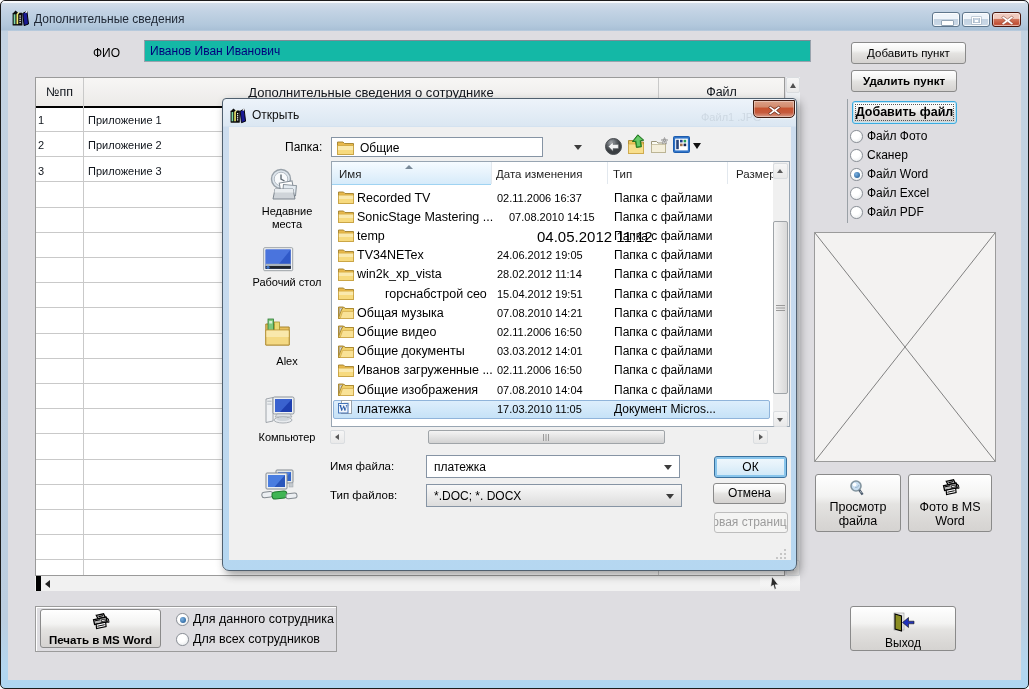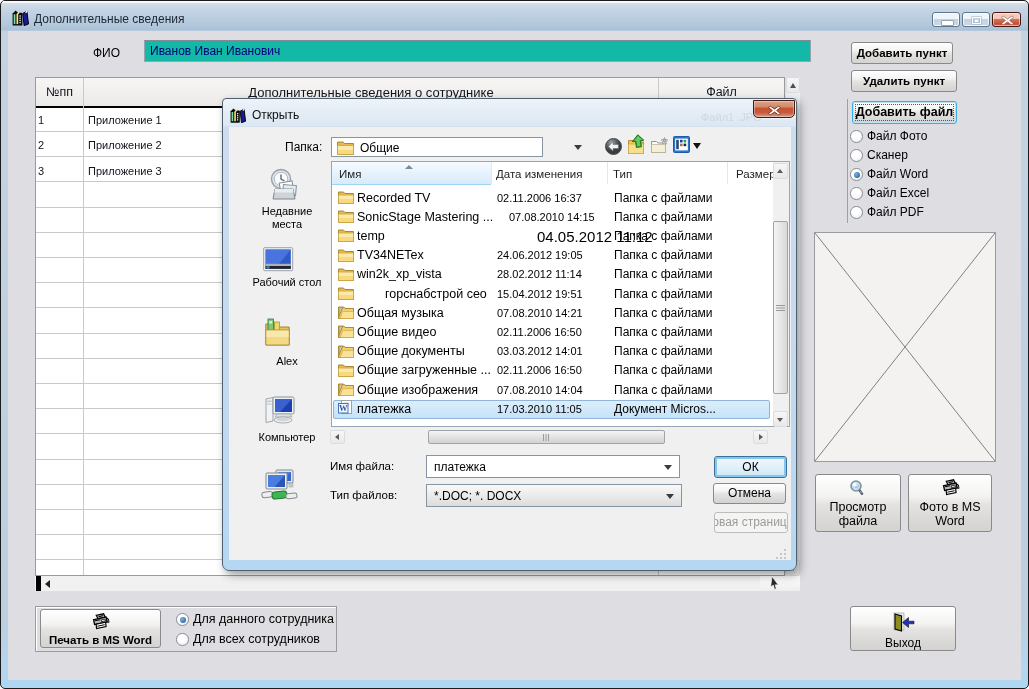--- a/index.html
+++ b/index.html
@@ -114,21 +114,21 @@
 <div class="scrbtn" style="left:786px;top:560px;width:14px;height:16px;"></div>
 <div class="arr" style="left:790px;top:566px;border-left:3.5px solid transparent;border-right:3.5px solid transparent;border-top:5px solid #505050;"></div>
 <div class="sbtrack" style="left:35px;top:576px;width:750px;height:15px;"></div>
 <div class="abs" style="left:36px;top:576px;width:5px;height:15px;background:#000;"></div>
 <div class="arr" style="left:45px;top:580px;border-top:4px solid transparent;border-bottom:4px solid transparent;border-right:5px solid #222;"></div>
 <div class="abs" style="left:760px;top:576px;width:40px;height:15px;background:linear-gradient(#fdfdfd,#eeeeee);"></div>
 <svg class="abs" style="left:770px;top:577px" width="10" height="14" viewBox="0 0 10 14">
  <path d="M1 0 L1 10.5 L3.6 8.4 L5.2 12.4 L7 11.6 L5.4 7.8 L8.6 7.6 Z" fill="#2a2a2a" stroke="#fff" stroke-width="0.7" transform="rotate(8 5 7)"></path>
 </svg>
 
-<div class="btn" style="left:851px;top:42px;width:102px;height:22px;font-size:11.5px;font-weight:bold;line-height:20px;">Добавить пункт</div>
+<div class="btn" style="left:851px;top:42px;width:115px;height:22px;font-size:11.5px;font-weight:normal;line-height:20px;">Добавить пункт</div>
 <div class="btn" style="left:851px;top:70px;width:106px;height:22px;font-size:11.5px;font-weight:bold;line-height:20px;">Удалить пункт</div>
 <div class="abs" style="left:847px;top:99px;width:1px;height:124px;background:#9aa0a6;"></div>
 <div class="btn" style="left:852px;top:101px;width:105px;height:23px;font-size:12.5px;font-weight:bold;line-height:21px;border:1px solid #3cabdf;box-shadow:inset 0 0 0 1px #bce4f5;">
  <div class="abs" style="left:2px;top:2px;right:2px;bottom:2px;border:1px dotted #555;"></div>Добавить файл</div>
 <div class="radio" style="left:850px;top:130px;"></div>
 <div class="rlabel" style="left:867px;top:129px;">Файл Фото</div>
 <div class="radio" style="left:850px;top:149px;"></div>
 <div class="rlabel" style="left:867px;top:148px;">Сканер</div>
 <div class="radio sel" style="left:850px;top:168px;"></div>
 <div class="rlabel" style="left:867px;top:167px;">Файл Word</div>
@@ -434,21 +434,21 @@
         <div style="position:absolute;left:24px;top:50%;transform:translateY(-50%);font-size:12.5px;color:#000;white-space:nowrap;">Общие документы</div>
         <div style="position:absolute;left:164px;top:50%;transform:translateY(-50%);font-size:11px;color:#000;white-space:nowrap;">03.03.2012 14:01</div>
         <div style="position:absolute;left:281px;top:50%;transform:translateY(-50%);font-size:12px;color:#000;white-space:nowrap;">Папка с файлами</div>
       </div>
 <div style="position:absolute;left:1px;top:198.8px;width:440px;height:19.2px;">
         <svg width="16" height="14" viewBox="0 0 16 14" style="position:absolute;left:5px;top:2px">
 <path d="M0.5 2 L5.5 2 L7 3.5 L15.5 3.5 L15.5 13.5 L0.5 13.5 Z" fill="#e8b84b" stroke="#a0802c" stroke-width="0.9"></path>
 <path d="M0.5 5.2 L15.5 5.2 L15.5 13.5 L0.5 13.5 Z" fill="#f7da7e" stroke="#c9a03e" stroke-width="0.7"></path>
 <path d="M0.9 5.6 L15.1 5.6 L15.1 9 L0.9 9 Z" fill="#fae9ad"></path>
         </svg>
-        <div style="position:absolute;left:24px;top:50%;transform:translateY(-50%);font-size:12.5px;color:#000;white-space:nowrap;">Общие загруженные ...</div>
+        <div style="position:absolute;left:24px;top:50%;transform:translateY(-50%);font-size:12.5px;color:#000;white-space:nowrap;">Иванов загруженные ...</div>
         <div style="position:absolute;left:164px;top:50%;transform:translateY(-50%);font-size:11px;color:#000;white-space:nowrap;">02.11.2006 16:50</div>
         <div style="position:absolute;left:281px;top:50%;transform:translateY(-50%);font-size:12px;color:#000;white-space:nowrap;">Папка с файлами</div>
       </div>
 <div style="position:absolute;left:1px;top:218.0px;width:440px;height:19.2px;">
         <svg width="16" height="14" viewBox="0 0 16 14" style="position:absolute;left:5px;top:2px">
 <path d="M0.5 2 L5.5 2 L7 3.5 L15.5 3.5 L15.5 13.5 L0.5 13.5 Z" fill="#e8b84b" stroke="#a0802c" stroke-width="0.9"></path>
 <rect x="1.8" y="3.2" width="5.2" height="9" fill="#fdfdfd" stroke="#8f9aa4" stroke-width="0.7"></rect>
 <line x1="3" y1="5.4" x2="6" y2="5.4" stroke="#7b8791" stroke-width="0.7"></line>
 <line x1="3" y1="7.2" x2="6" y2="7.2" stroke="#7b8791" stroke-width="0.7"></line>
           <rect x="2.8" y="4.4" width="2.6" height="3.4" fill="#49505a"></rect>

